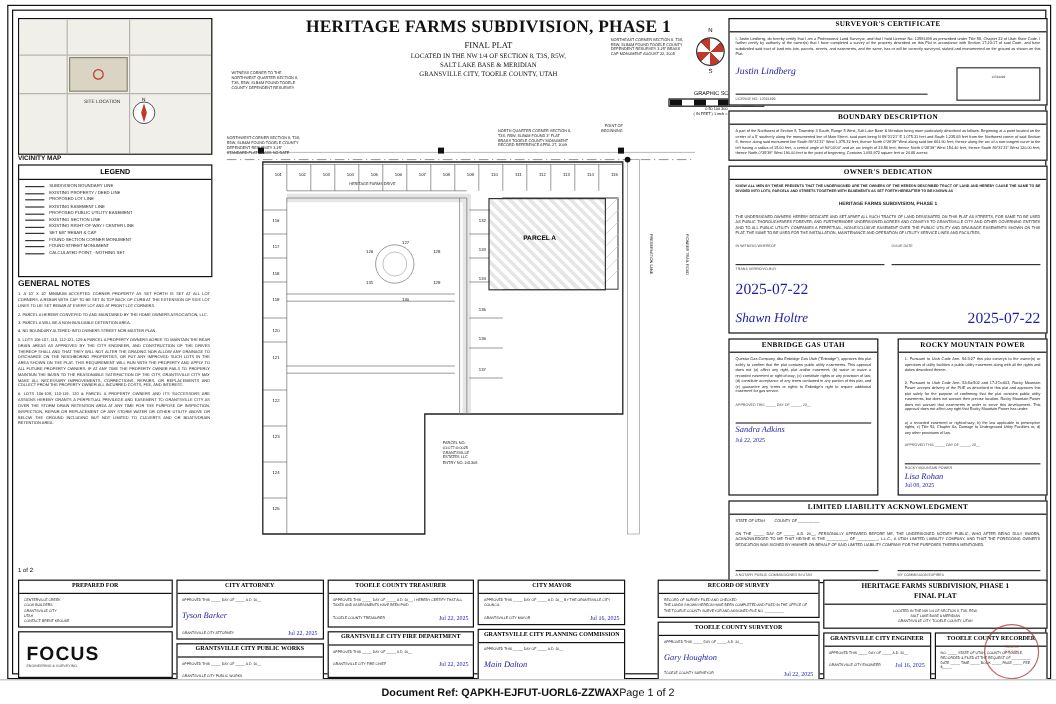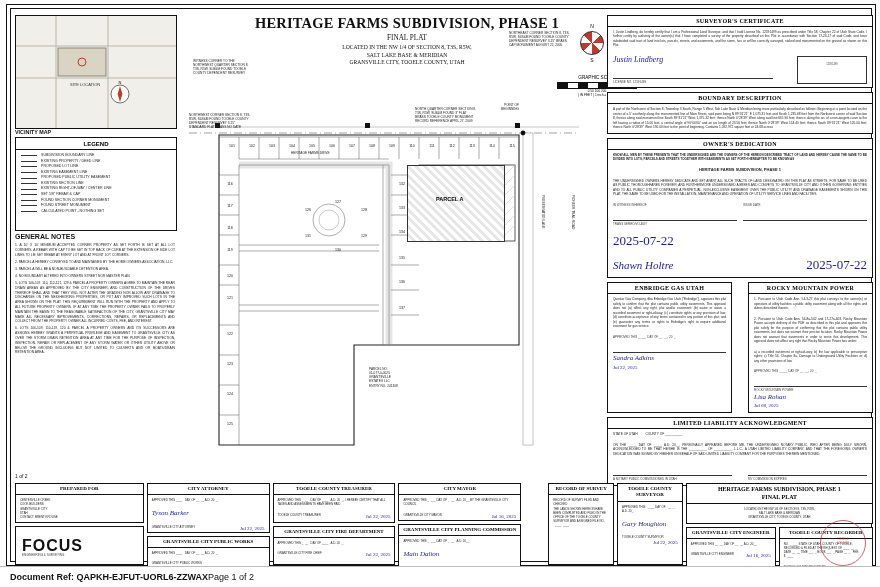--- a/index.html
+++ b/index.html
@@ -56,21 +56,21 @@
   .bottom{position:absolute;left:8px;top:478px;width:858px;height:82px;display:flex;gap:3px;}
   .bcell{border:0.6px solid #111;background:#fff;position:relative;}
   .bcell h5{margin:0;padding:2px 0;text-align:center;font-size:5px;font-weight:bold;
             font-family:"Liberation Serif",serif;border-bottom:0.5px solid #111;line-height:1.25;}
   .bcell .bb{padding:3px 4px;font-size:2.9px;line-height:1.45;color:#222;}
   .bsig{color:#1a1aa8;font-family:"Liberation Serif",serif;font-style:italic;font-size:7px;}
   .bdate{color:#1a1aa8;font-family:"Liberation Serif",serif;font-size:5px;}
   .pageno{position:absolute;left:8px;top:468px;font-size:5px;color:#111;}
   
   .footer{position:absolute;left:0;top:566px;width:880px;height:21px;background:#ffffff;border-top:1px solid #bbb;
-          display:flex;align-items:center;justify-content:flex-start;padding:0 10px;box-sizing:border-box;}
+          display:flex;align-items:center;justify-content:center;padding:0 10px;box-sizing:border-box;}
   .docref{font-size:9px;color:#111;font-weight:bold;}
   .pagelabel{font-size:9px;color:#111;}
   .redstamp{position:absolute;right:6px;bottom:6px;width:46px;height:46px;border:1px solid #a33;border-radius:50%;
             color:#a33;font-size:3px;text-align:center;padding-top:16px;box-sizing:border-box;opacity:.75;}
 </style>
 </head>
 <body>
 
 <div id="page">
 
@@ -437,21 +437,21 @@
         </div>
         <div class="bcell" style="flex:1">
           <h5>GRANTSVILLE CITY PLANNING COMMISSION</h5>
           <div class="bb">APPROVED THIS _____ DAY OF _____ A.D. 20__</div>
           <div class="bb"><span class="bsig">Main Dalton</span></div>
           <div class="bb"><span>GRANTSVILLE CITY PLANNING COMMISSION</span>
             <span class="bdate" style="float:right">Jul 22, 2025</span></div>
         </div>
       </div>
 
-      <div style="flex:1.15;display:flex;gap:3px;padding-left:24px;">
+      <div style="flex:1.15;display:flex;flex-direction:column;gap:3px;padding-left:24px;">
         <div class="bcell" style="flex:1">
           <h5>RECORD OF SURVEY</h5>
           <div class="bb" style="white-space:pre-line">RECORD OF SURVEY FILED AND CHECKED
 THE LANDS SHOWN HEREON HAVE BEEN COMPLETED AND FILED IN THE OFFICE OF THE TOOELE COUNTY SURVEYOR AND ASSIGNED FILE NO. __________</div>
         </div>
         <div class="bcell" style="flex:1">
           <h5>TOOELE COUNTY SURVEYOR</h5>
           <div class="bb">APPROVED THIS _____ DAY OF _____ A.D. 20__</div>
           <div class="bb"><span class="bsig">Gary Houghton</span></div>
           <div class="bb"><span>TOOELE COUNTY SURVEYOR</span>

